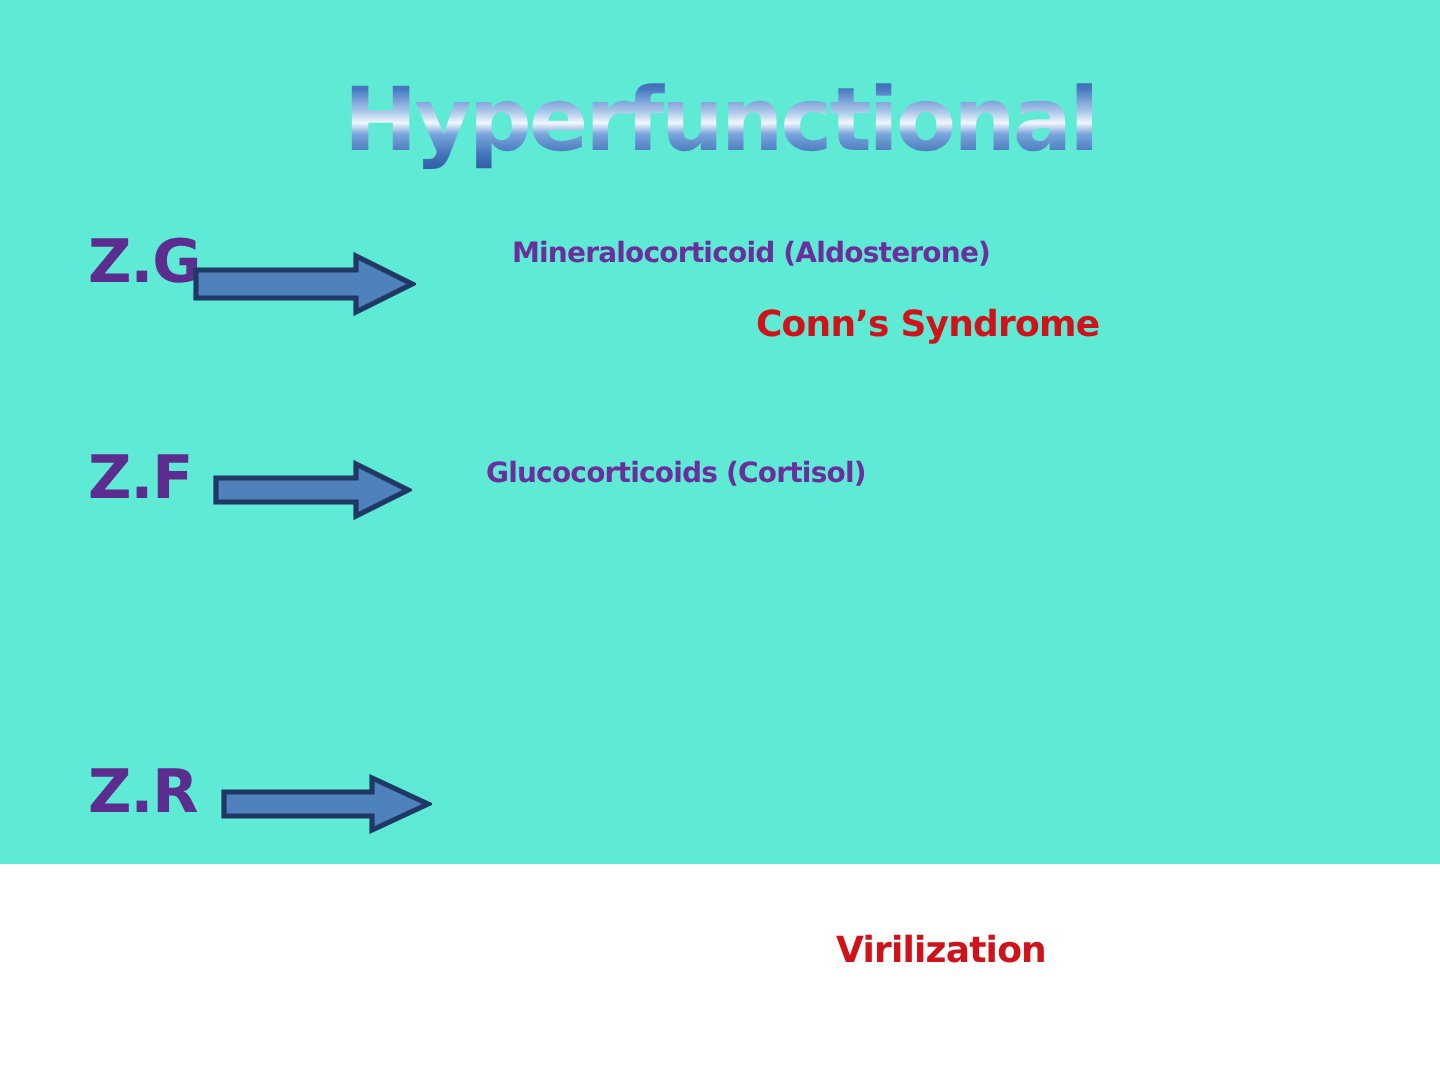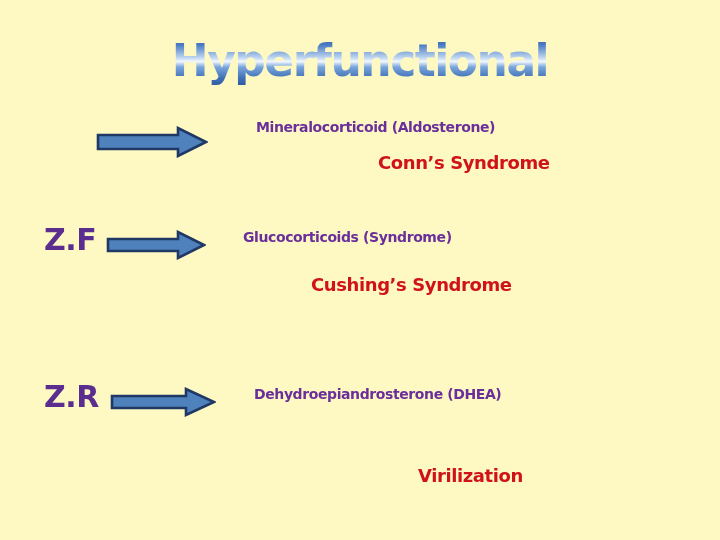--- a/index.html
+++ b/index.html
@@ -9,22 +9,22 @@
   body {
     width: 720px;
     height: 540px;
     background: #ffffff;
     font-family: "Liberation Sans", sans-serif;
     overflow: hidden;
   }
   #slide {
     position: relative;
     width: 720px;
-    height: 540px;
-    background: #fef9c3;
+    height: 432px;
+    background: #5eead4;
   }
 
   
   .title {
     position: absolute;
     left: 0;
     top: 36px;
     width: 720px;
     text-align: center;
     font-family: "DejaVu Sans", sans-serif;
@@ -115,44 +115,43 @@
   #row-zr .l3       { left: 418px; top: 88px; }
 </style>
 </head>
 <body>
 
 <div id="slide">
 
   <div class="title">Hyperfunctional</div>
 
   <div class="row" id="row-zg">
+    <div class="zlabel">Z.G</div>
 
     <svg class="arrow" width="112" height="32" viewBox="0 0 112 32">
       <polygon points="2,9 82,9 82,2 110,16 82,30 82,23 2,23" fill="#4f81bd" stroke="#1f3864" stroke-width="2.6" stroke-linejoin="miter"></polygon>
     </svg>
 
     <div class="rtext hormone l1">Mineralocorticoid (Aldosterone)</div>
     <div class="rtext disease l2">Conn’s Syndrome</div>
   </div>
 
   <div class="row" id="row-zf">
     <div class="zlabel">Z.F</div>
 
     <svg class="arrow" width="100" height="30" viewBox="0 0 100 30">
       <polygon points="2,9 72,9 72,2 98,15 72,28 72,21 2,21" fill="#4f81bd" stroke="#1f3864" stroke-width="2.6" stroke-linejoin="miter"></polygon>
     </svg>
 
-    <div class="rtext hormone l1">Glucocorticoids (Syndrome)</div>
-    <div class="rtext disease l2">Cushing’s Syndrome</div>
+    <div class="rtext hormone l1">Glucocorticoids (Cortisol)</div>
   </div>
 
   <div class="row" id="row-zr">
     <div class="zlabel">Z.R</div>
 
     <svg class="arrow" width="106" height="30" viewBox="0 0 106 30">
       <polygon points="2,9 76,9 76,2 104,15 76,28 76,21 2,21" fill="#4f81bd" stroke="#1f3864" stroke-width="2.6" stroke-linejoin="miter"></polygon>
     </svg>
 
-    <div class="rtext hormone l1">Dehydroepiandrosterone (DHEA)</div>
     <div class="rtext disease l3">Virilization</div>
   </div>
 
 </div>
 
 </body></html>

